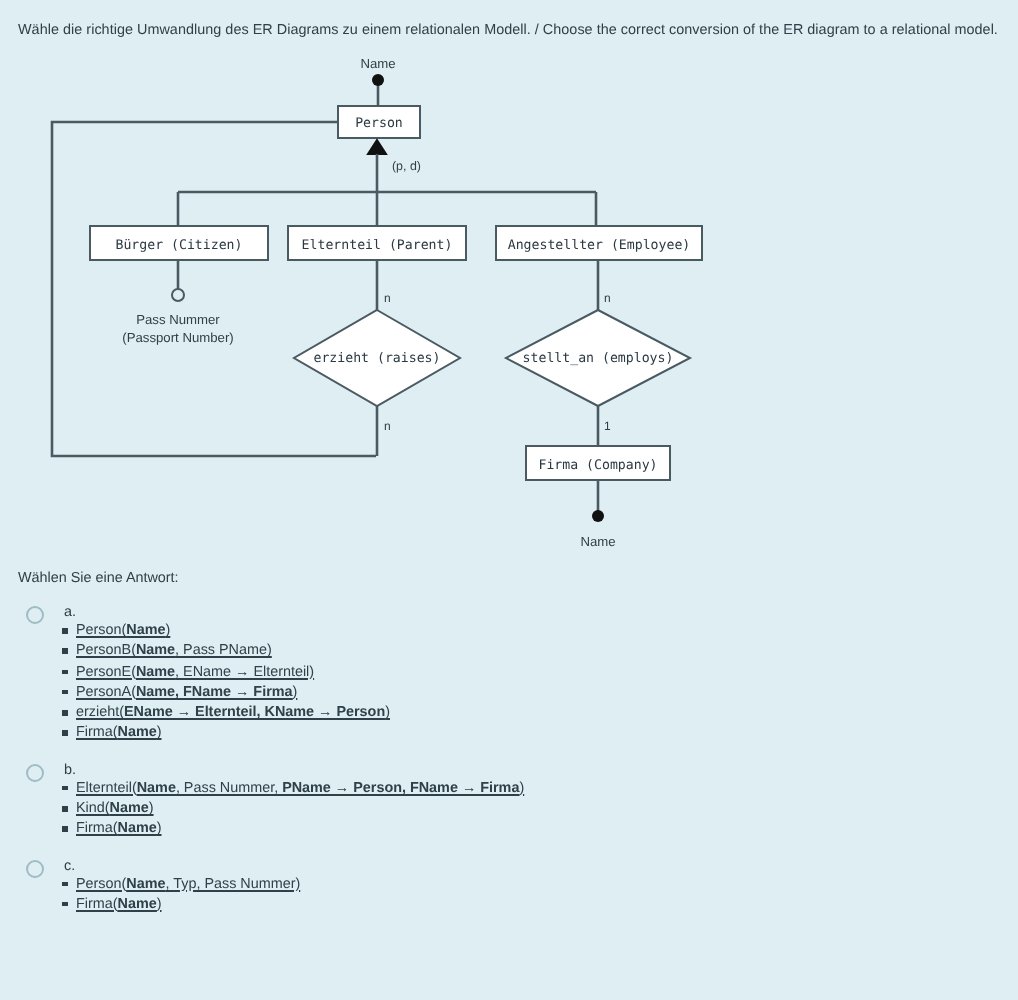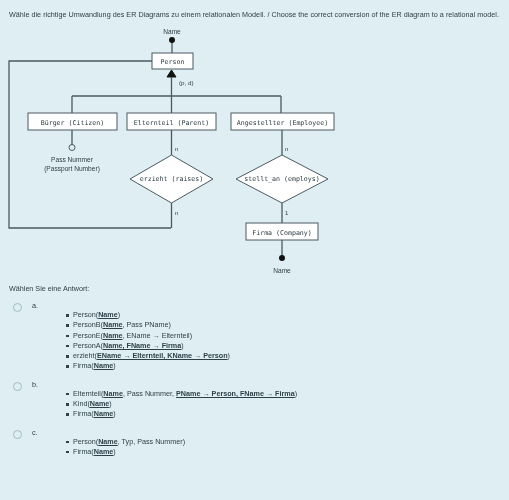--- a/index.html
+++ b/index.html
@@ -20,21 +20,21 @@
     left: 9px;
     top: 10px;
     font-size: 7.2px;
     line-height: 10px;
     color: #2f4048;
     letter-spacing: 0.02px;
     white-space: nowrap;
   }
   #er-diagram {
     position: absolute;
-    left: 0;
+    left: 17px;
     top: 24px;
     width: 489px;
     height: 258px;
     text-align: center;
   }
   #answers {
     position: absolute;
     left: 0;
     top: 284px;
     width: 506px;
@@ -69,26 +69,27 @@
     color: #2f4048;
   }
   .opt-list {
     margin: 0;
     padding: 0;
     list-style: none;
     padding-top: 9px;
   }
   .opt-list li {
     position: relative;
-    margin-left: 66px;
+    margin-left: 31px;
     font-size: 7.2px;
     line-height: 10.3px;
     color: #2f4048;
     padding-left: 7px;
     white-space: nowrap;
+    text-decoration: underline;
   }
   .opt-list li:before {
     content: "";
     position: absolute;
     left: 0;
     top: 4px;
     width: 2.5px;
     height: 2.5px;
     background: #2f4048;
   }

